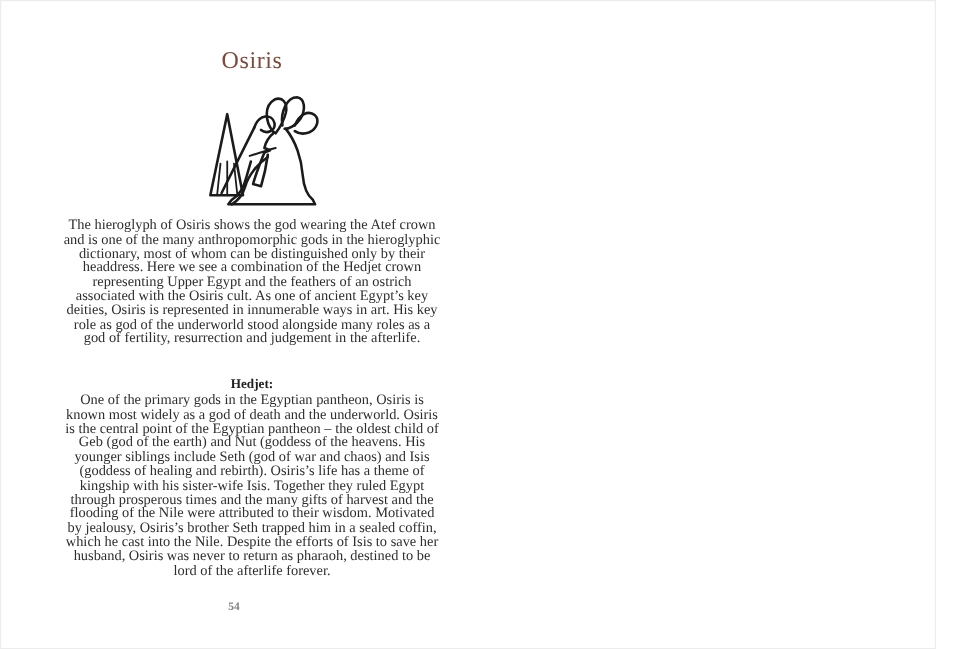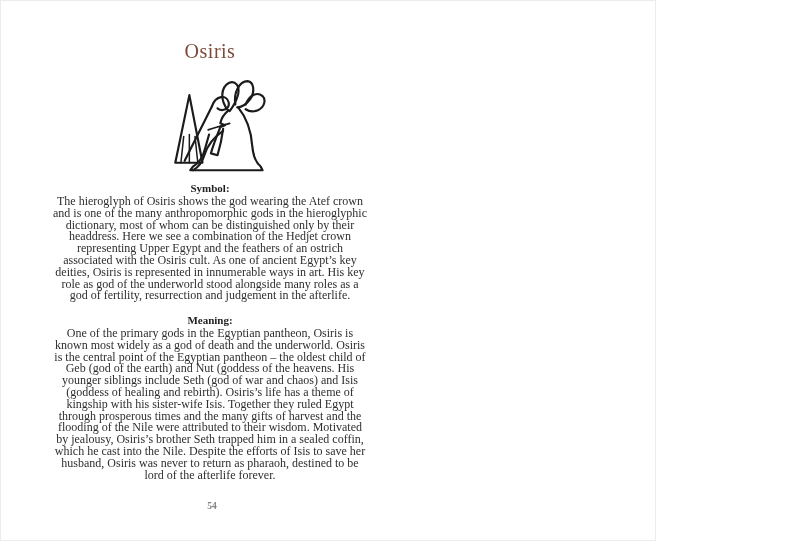--- a/index.html
+++ b/index.html
@@ -1,17 +1,17 @@
 <!DOCTYPE html>
 <html><head>
 <meta charset="utf-8">
 <style>
   html,body{margin:0;padding:0;background:#fff;}
   .canvas{
-    position:relative;width:656px;height:541px;background:#ffffff;
+    position:relative;width:780px;height:541px;background:#ffffff;
     font-family:"Liberation Serif","DejaVu Serif",serif;
     box-shadow:inset 0 0 0 1px #ececec;overflow:hidden;
   }
   .page{position:absolute;top:0;height:541px;}
   .page-left{left:0;width:400px;}
   .page-right{left:400px;width:400px;}
 
   .title{
     position:absolute;left:52px;top:40px;width:316px;margin:0;
     text-align:center;font-size:20px;font-weight:400;color:#7d4b3c;
@@ -20,21 +20,21 @@
   .glyph{position:absolute;left:52px;top:76px;width:316px;text-align:center;}
   .glyph svg{display:inline-block;}
 
   .section{position:absolute;left:52px;width:316px;text-align:center;color:#2e2e2e;}
   .section-symbol{top:182px;}
   .section-meaning{top:314px;}
   .section h2{margin:0 0 2px 0;font-size:11px;font-weight:700;color:#1e1e1e;}
   .section p{margin:0;font-size:12px;line-height:11.8px;}
 
   .folio{position:absolute;font-size:9.5px;color:#828282;text-align:center;}
-  .folio-left{left:17px;top:501px;width:390px;font-weight:bold;}
+  .folio-left{left:0;top:501px;width:390px;font-weight:bold;}
 </style>
 </head>
 <body>
 
 <div class="canvas">
 
   <section class="page page-left">
     <h1 class="title">Osiris</h1>
 
     <div class="glyph">
@@ -57,26 +57,25 @@
           <path d="M95 33 C104 44 109 60 110 74 C111 85 114 92 119 96 L121 100 L44 100 L47 96 C54 92 58 84 60 76 L64 62"></path>
 
           <path d="M79 58 C70 64 62 74 59 84 C57 91 52 97 47 100"></path>
 
           <path d="M86 50 C78 52 70 55 63 57" stroke-width="1.8"></path>
         </g>
       </svg>
     </div>
 
     <div class="section section-symbol">
-      <h2>Symbol:</h2>
       <p>The hieroglyph of Osiris shows the god wearing the Atef crown and is one of the many anthropomorphic gods in the hieroglyphic dictionary, most of whom can be distinguished only by their headdress. Here we see a combination of the Hedjet crown representing Upper Egypt and the feathers of an ostrich associated with the Osiris cult. As one of ancient Egypt’s key deities, Osiris is represented in innumerable ways in art. His key role as god of the underworld stood alongside many roles as a god of fertility, resurrection and judgement in the afterlife.</p>
     </div>
 
     <div class="section section-meaning">
-      <h2>Meaning:</h2>
+      <h2>Hedjet:</h2>
       <p>One of the primary gods in the Egyptian pantheon, Osiris is known most widely as a god of death and the underworld. Osiris is the central point of the Egyptian pantheon – the oldest child of Geb (god of the earth) and Nut (goddess of the heavens. His younger siblings include Seth (god of war and chaos) and Isis (goddess of healing and rebirth). Osiris’s life has a theme of kingship with his sister-wife Isis. Together they ruled Egypt through prosperous times and the many gifts of harvest and the flooding of the Nile were attributed to their wisdom. Motivated by jealousy, Osiris’s brother Seth trapped him in a sealed coffin, which he cast into the Nile. Despite the efforts of Isis to save her husband, Osiris was never to return as pharaoh, destined to be lord of the afterlife forever.</p>
     </div>
 
     <div class="folio folio-left">54</div>
   </section>
 
   <section class="page page-right">
     
 
     

